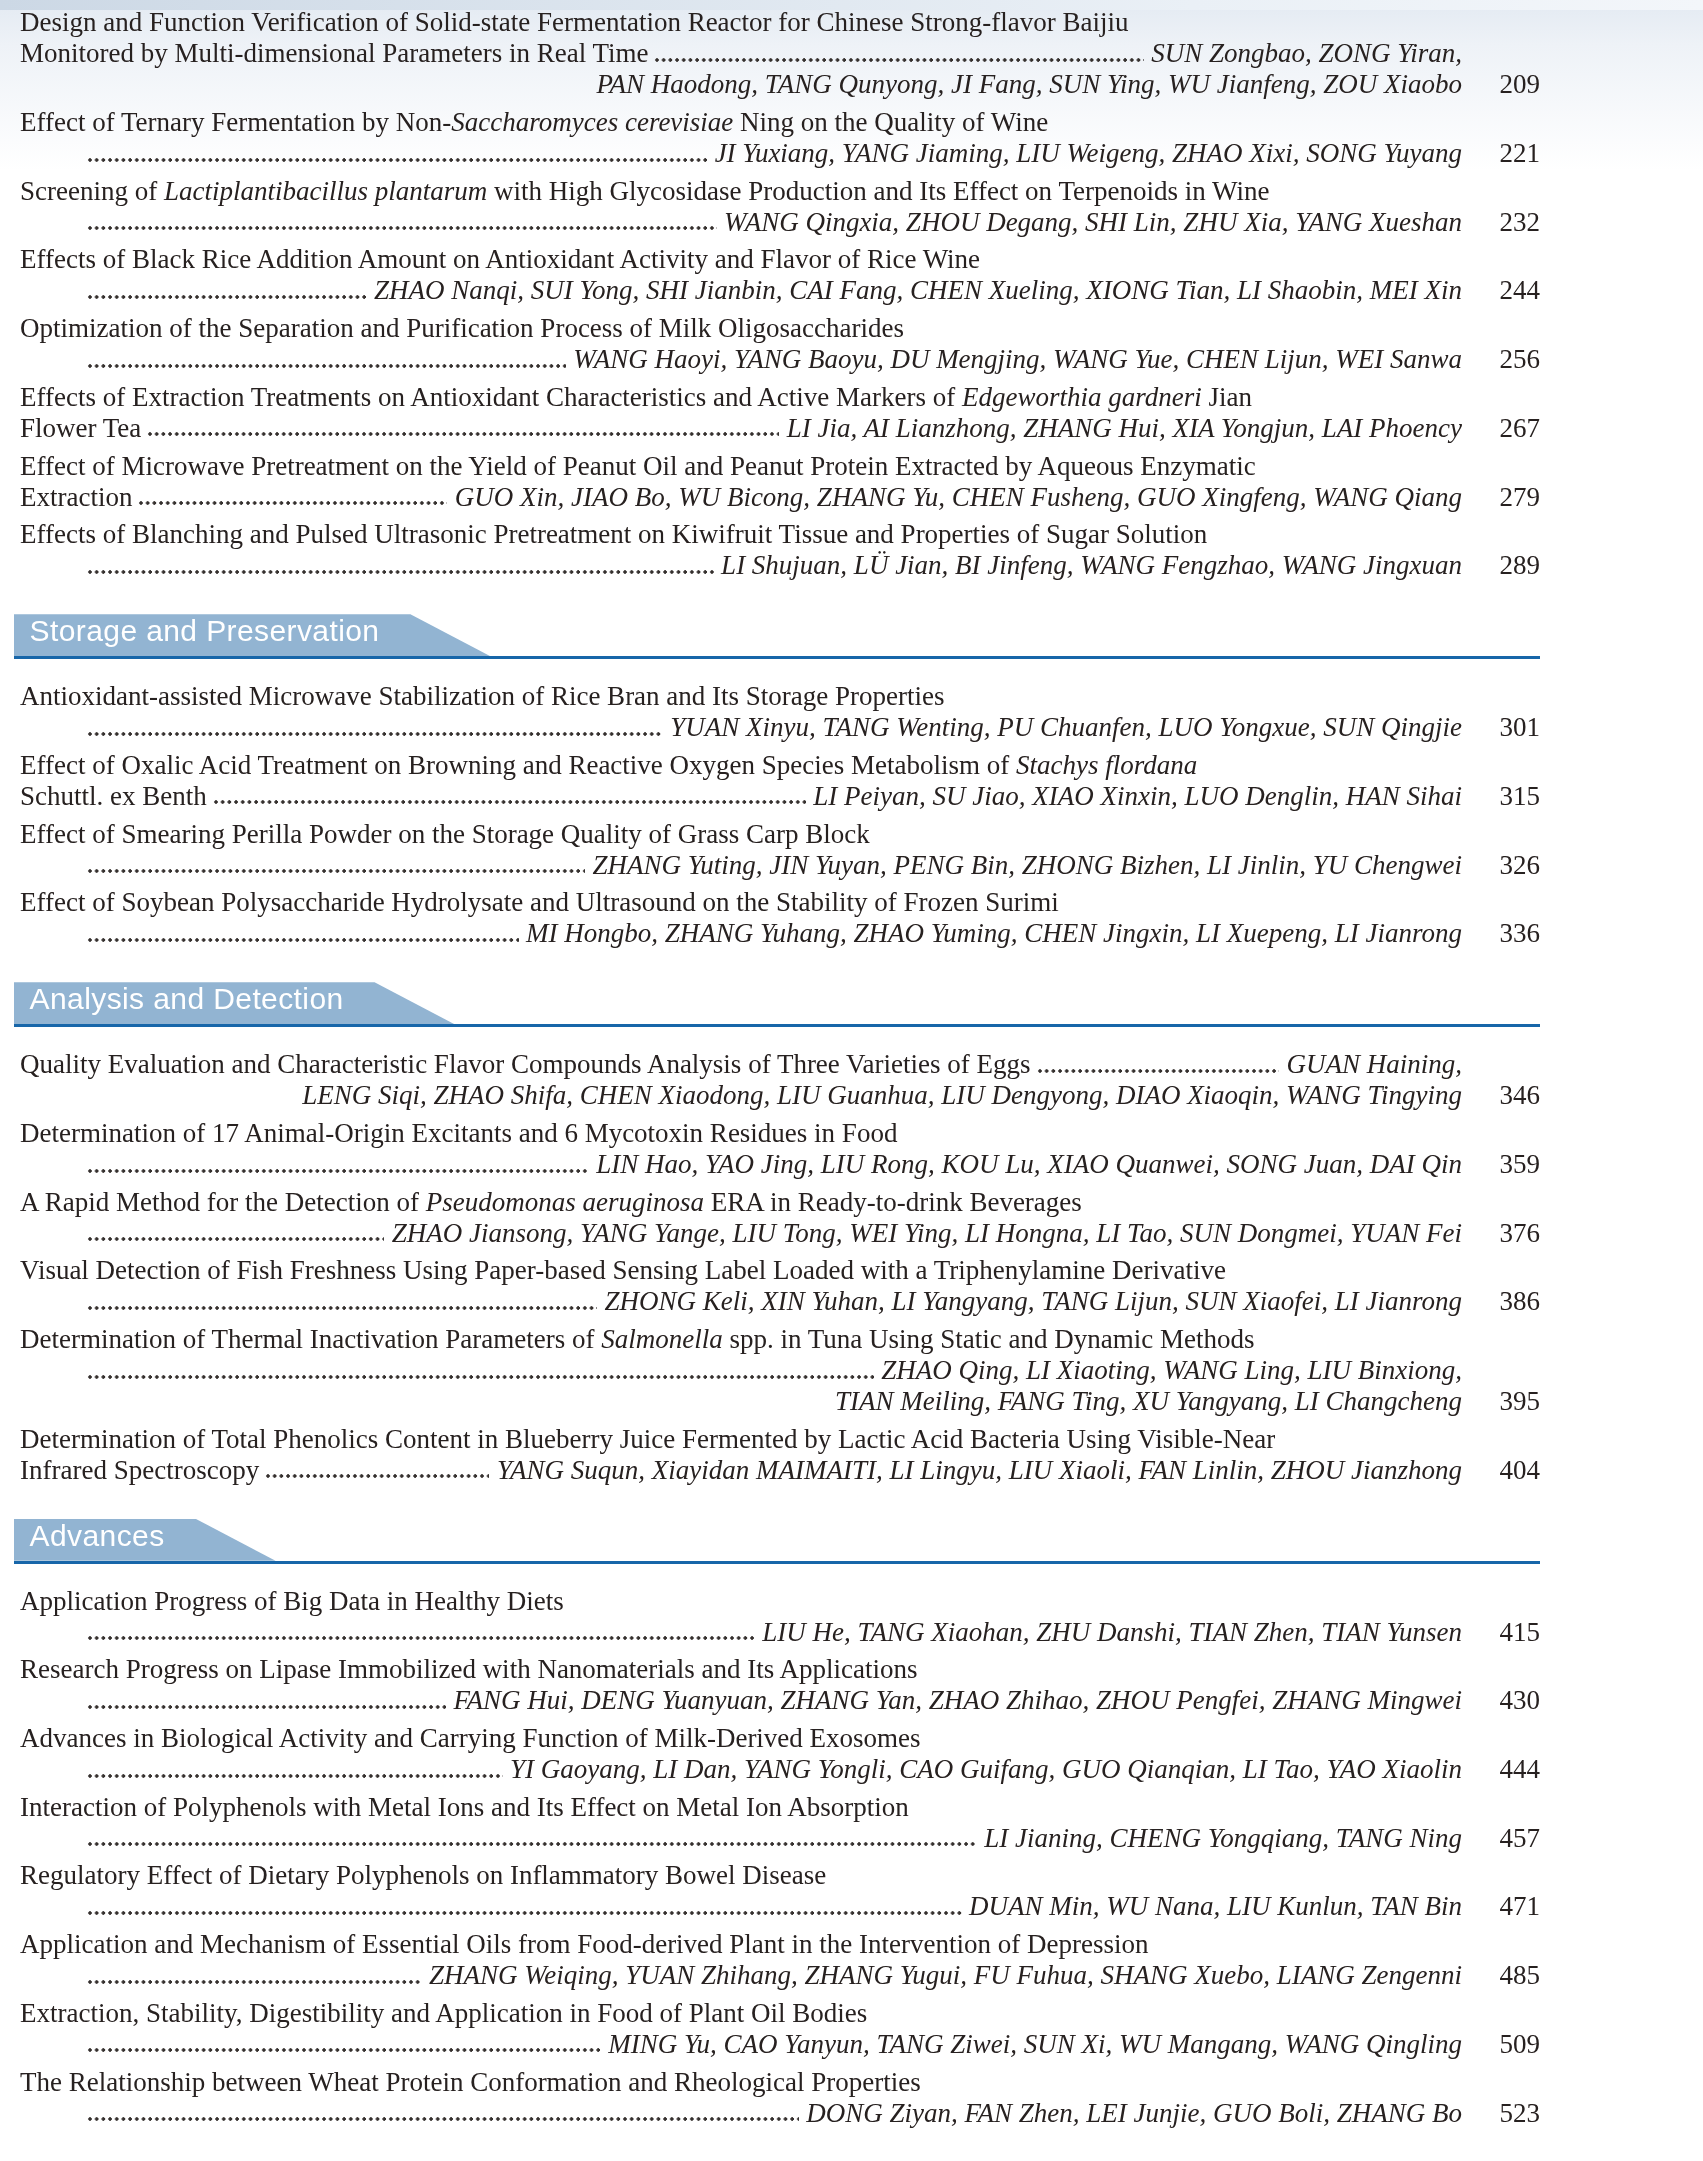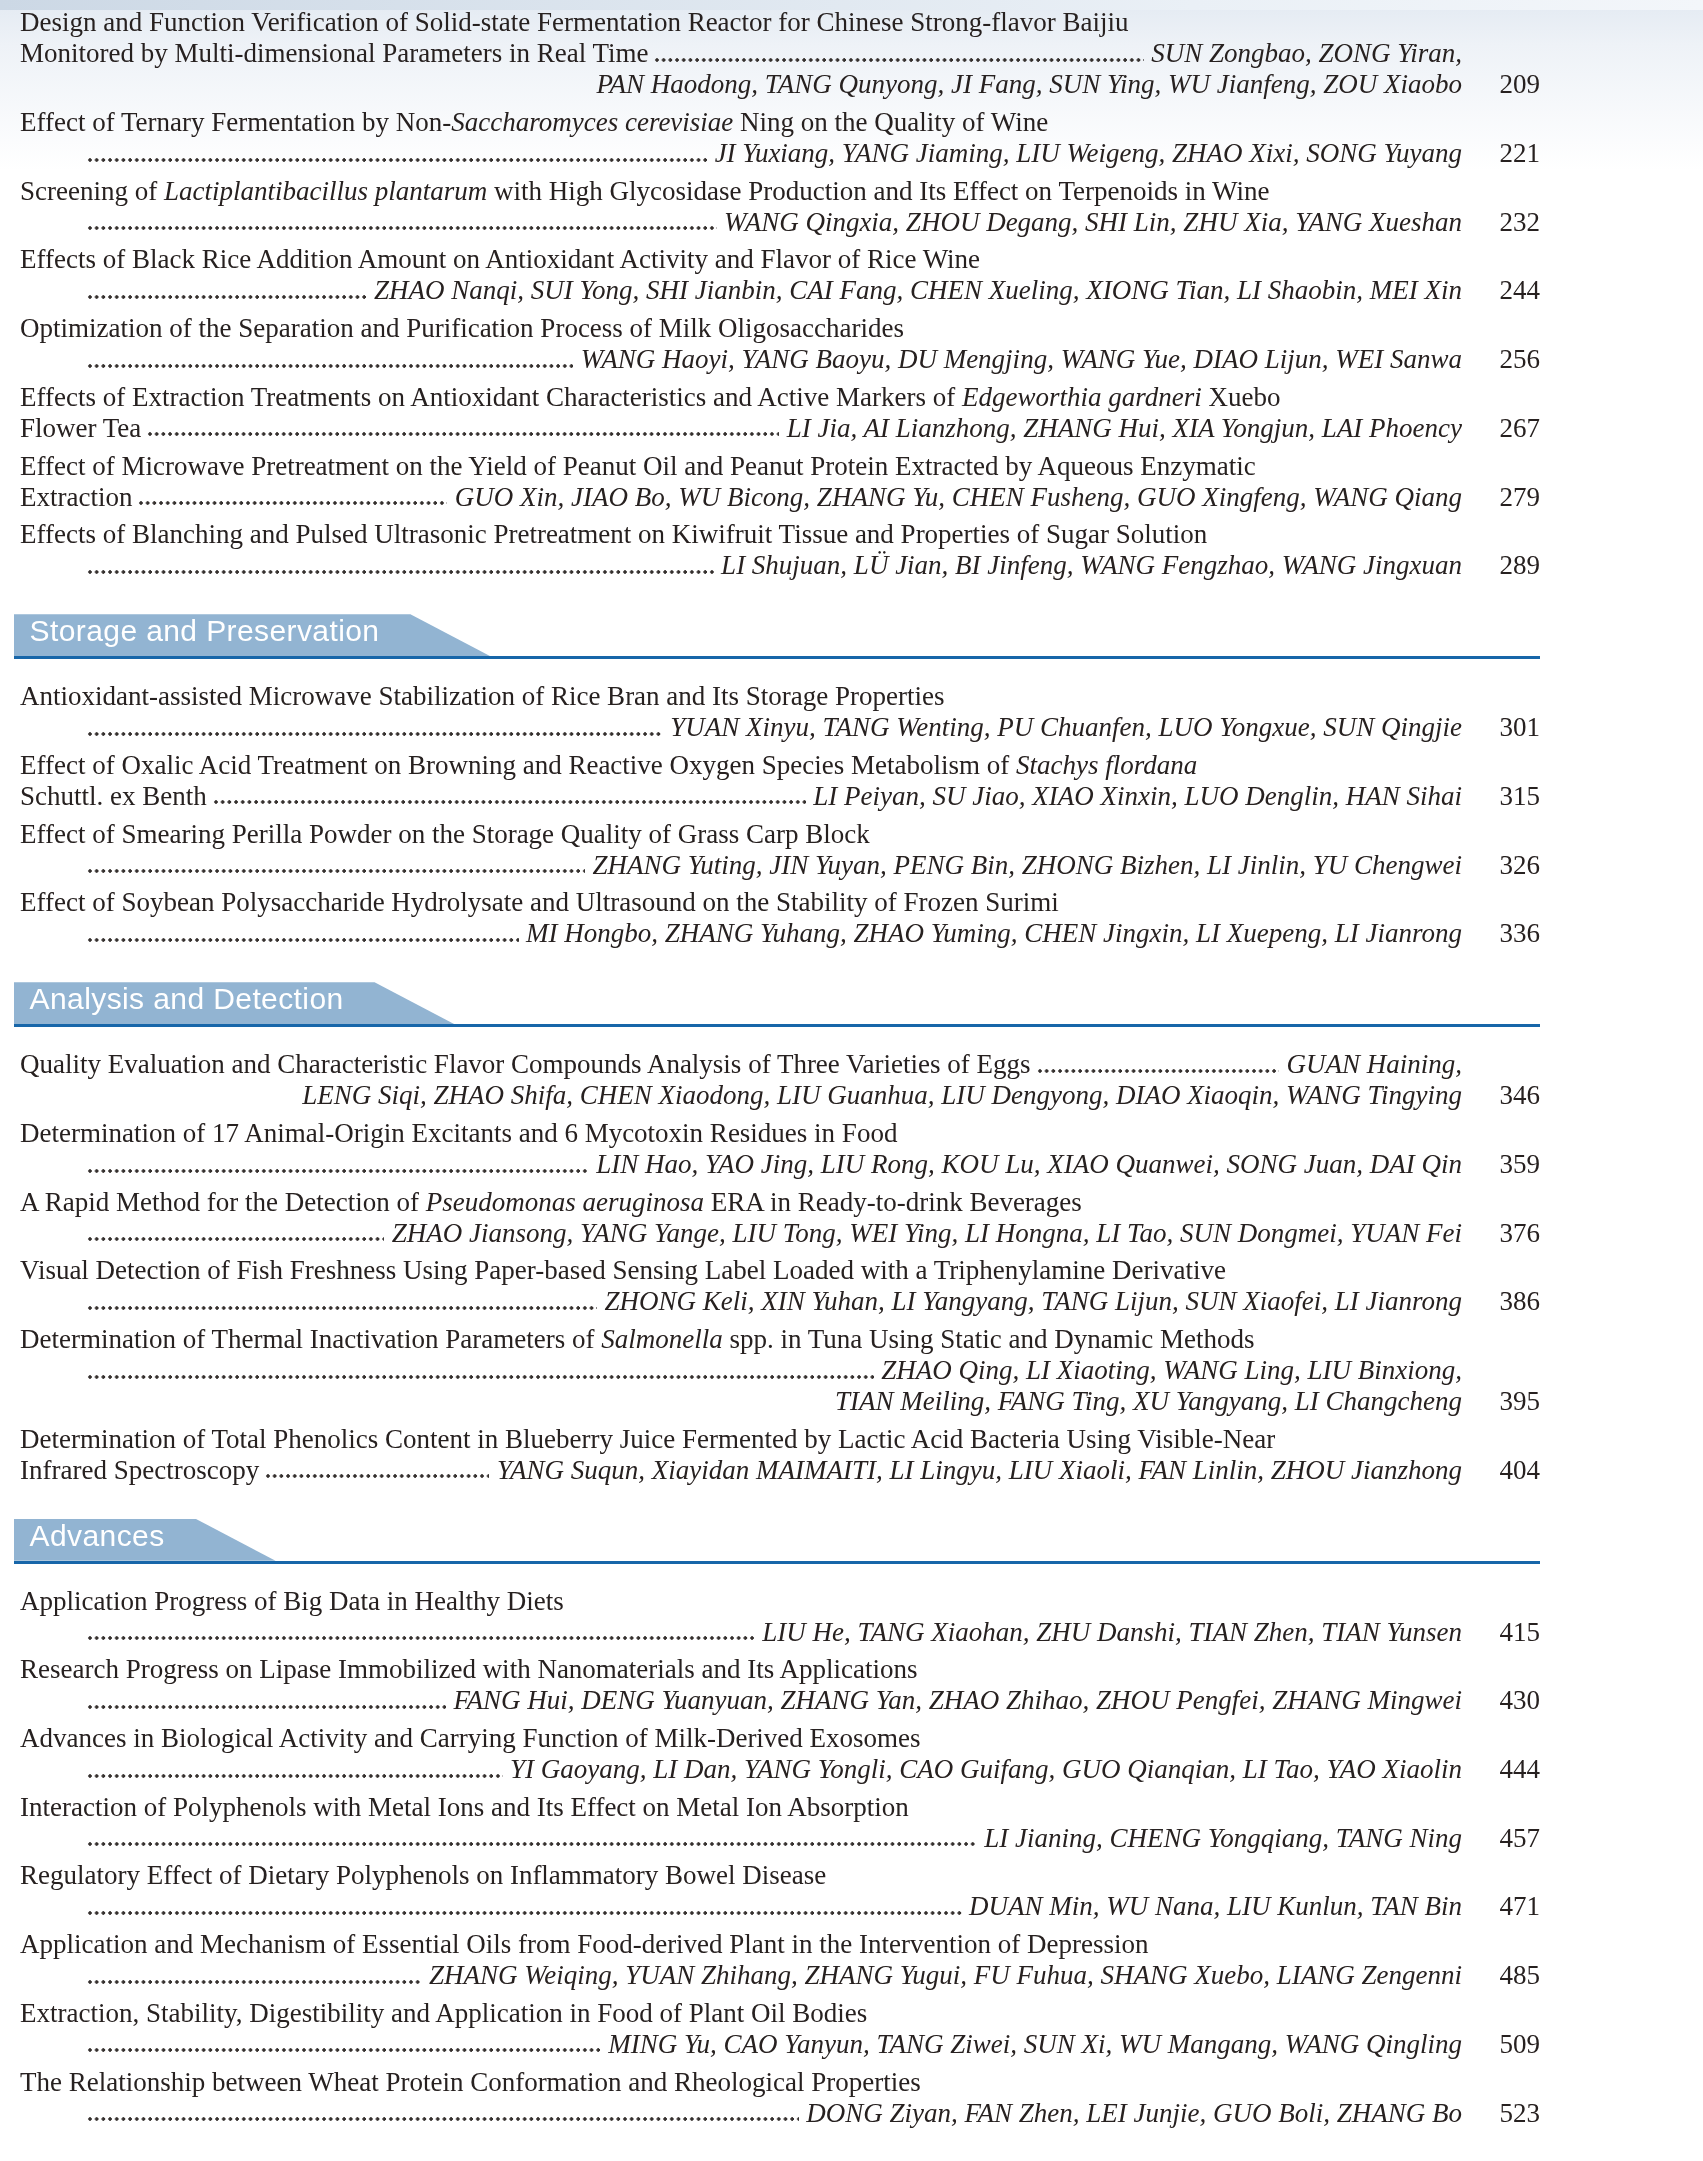--- a/index.html
+++ b/index.html
@@ -106,27 +106,27 @@
         <span class="authors">ZHAO Nanqi, SUI Yong, SHI Jianbin, CAI Fang, CHEN Xueling, XIONG Tian, LI Shaobin, MEI Xin</span>
         <span class="page">244</span>
       </div>
     </div>
     <div class="entry">
       <div class="line">
         <span class="t"><span>Optimization of the Separation and Purification Process of Milk Oligosaccharides</span></span>
       </div>
       <div class="line indent">
         <span class="dots"></span>
-        <span class="authors">WANG Haoyi, YANG Baoyu, DU Mengjing, WANG Yue, DIAO Lijun, WEI Sanwa</span>
+        <span class="authors">WANG Haoyi, YANG Baoyu, DU Mengjing, WANG Yue, CHEN Lijun, WEI Sanwa</span>
         <span class="page">256</span>
       </div>
     </div>
     <div class="entry">
       <div class="line">
-        <span class="t"><span>Effects of Extraction Treatments on Antioxidant Characteristics and Active Markers of </span><i>Edgeworthia gardneri</i><span> Xuebo</span></span>
+        <span class="t"><span>Effects of Extraction Treatments on Antioxidant Characteristics and Active Markers of </span><i>Edgeworthia gardneri</i><span> Jian</span></span>
       </div>
       <div class="line">
         <span class="t"><span>Flower Tea</span></span>
         <span class="dots"></span>
         <span class="authors">LI Jia, AI Lianzhong, ZHANG Hui, XIA Yongjun, LAI Phoency</span>
         <span class="page">267</span>
       </div>
     </div>
     <div class="entry">
       <div class="line">

